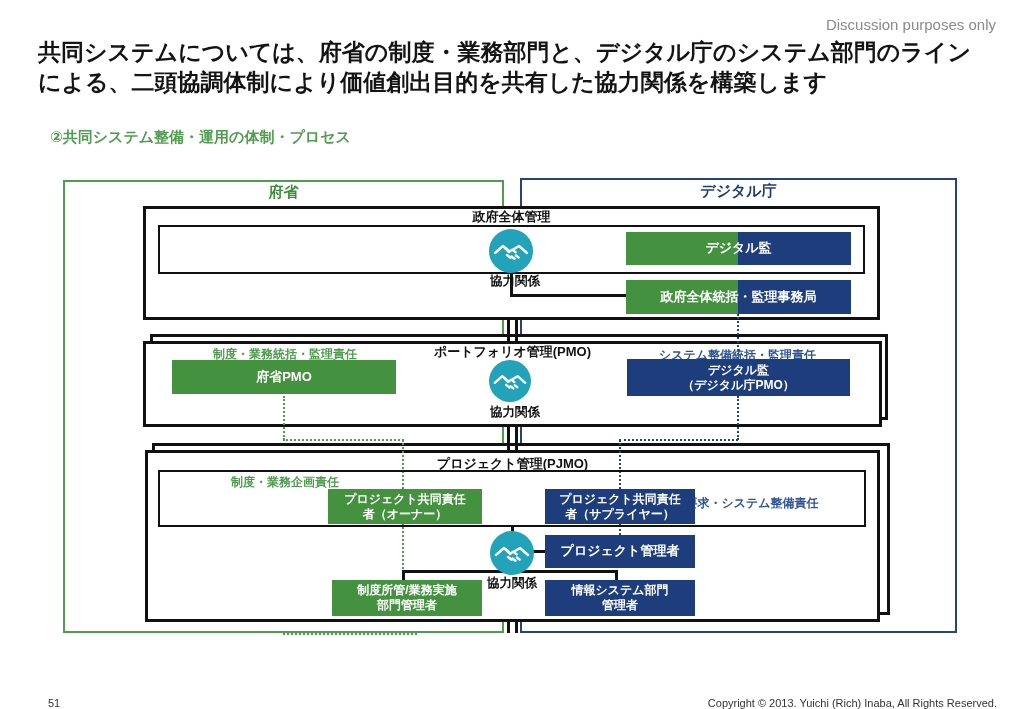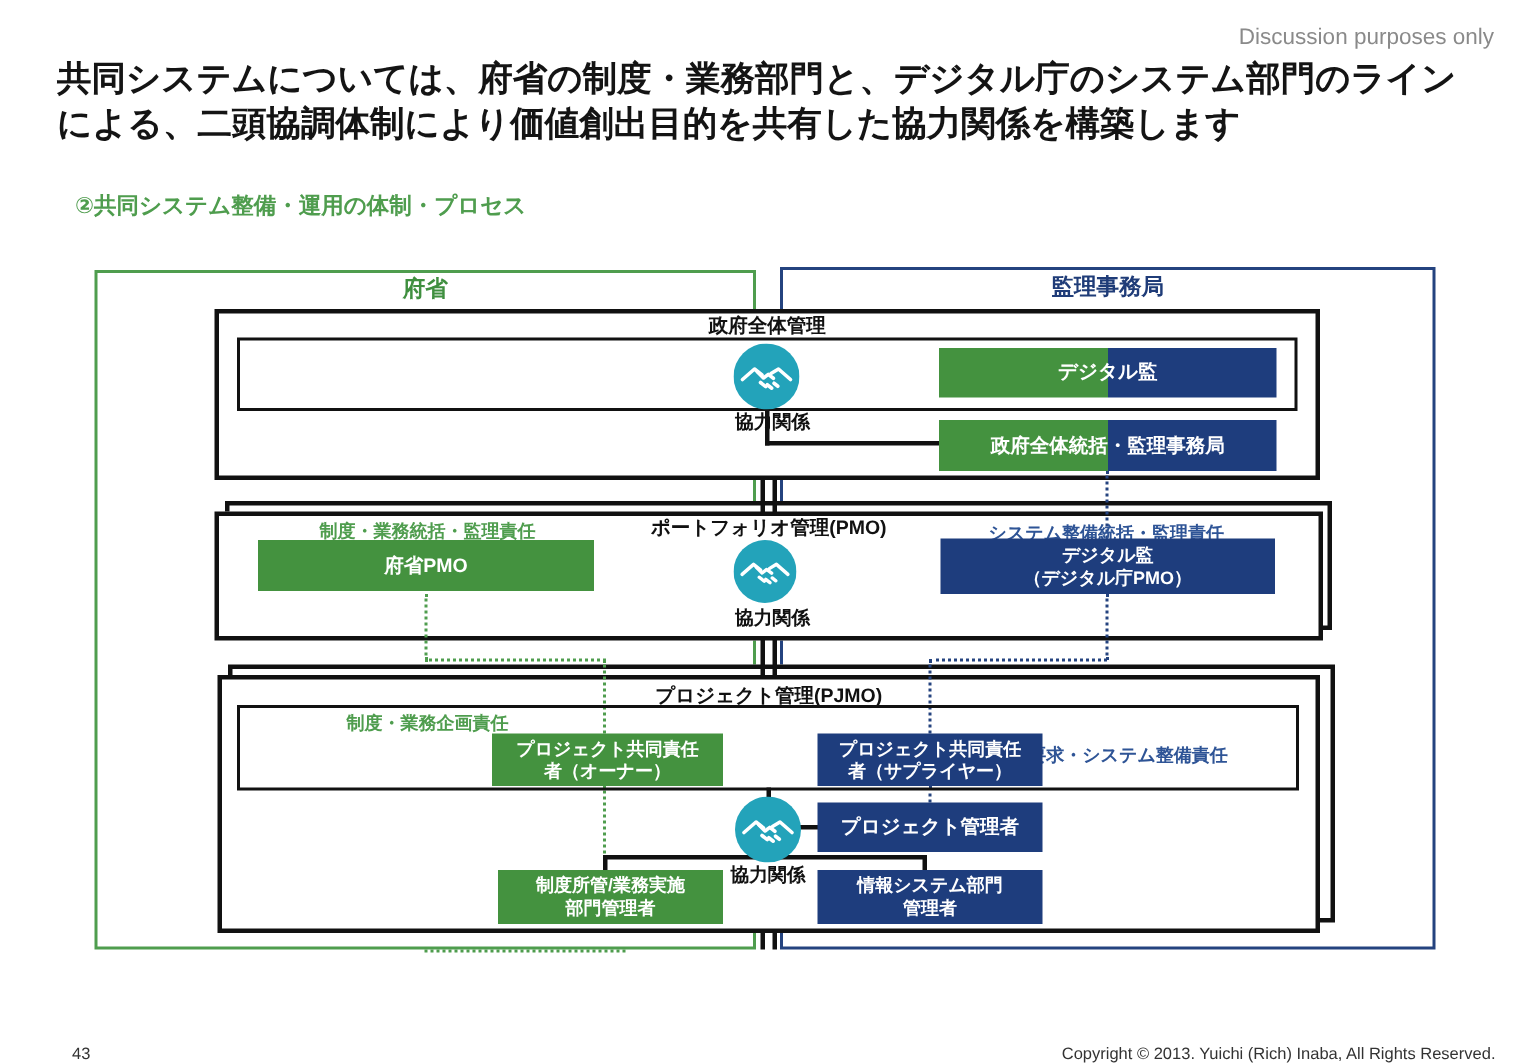--- a/index.html
+++ b/index.html
@@ -50,21 +50,21 @@
 
 <div class="page">
 
   <div class="abs watermark">Discussion purposes only</div>
   <div class="abs title">共同システムについては、府省の制度・業務部門と、デジタル庁のシステム部門のラインによる、二頭協調体制により価値創出目的を共有した協力関係を構築します</div>
   <div class="abs subtitle">②共同システム整備・運用の体制・プロセス</div>
 
   <div class="abs container-box ministry"></div>
   <div class="abs container-box agency"></div>
   <div class="abs container-label ministry-label">府省</div>
-  <div class="abs container-label agency-label">監理事務局</div>
+  <div class="abs container-label agency-label">デジタル庁</div>
 
   <div class="abs sec" style="left:143px;top:194px;width:737px;height:114px;"></div>
 
   <div class="abs sec" style="left:150px;top:322px;width:738px;height:86px;"></div>
   <div class="abs sec" style="left:143px;top:329px;width:739px;height:86px;"></div>
 
   <div class="abs sec" style="left:152px;top:431px;width:738px;height:172px;"></div>
   <div class="abs sec" style="left:145px;top:438px;width:735px;height:172px;"></div>
 
   <div class="abs line" style="left:507px;top:306px;width:3px;height:25px;"></div>
@@ -182,16 +182,16 @@
       <span style="display:block;">部門管理者</span>
     </span>
   </div>
   <div class="abs fillbox nbox small" style="left:545px;top:568px;width:150px;height:36px;">
     <span>
       <span style="display:block;">情報システム部門</span>
       <span style="display:block;">管理者</span>
     </span>
   </div>
 
-  <div class="abs footer pageno">43</div>
+  <div class="abs footer pageno">51</div>
   <div class="abs footer copyright">Copyright © 2013. Yuichi (Rich) Inaba, All Rights Reserved.</div>
 
 </div>
 
 </body></html>

